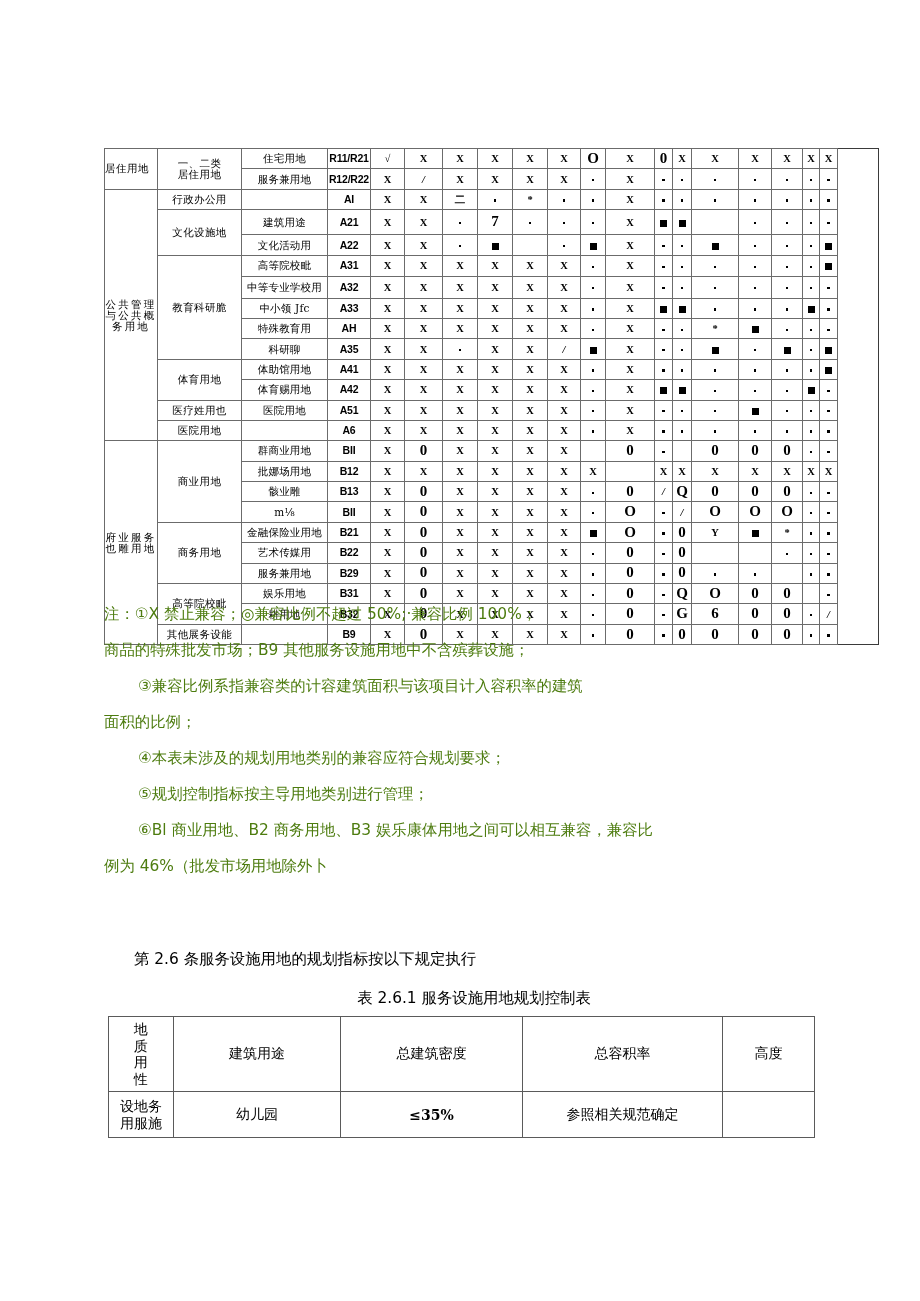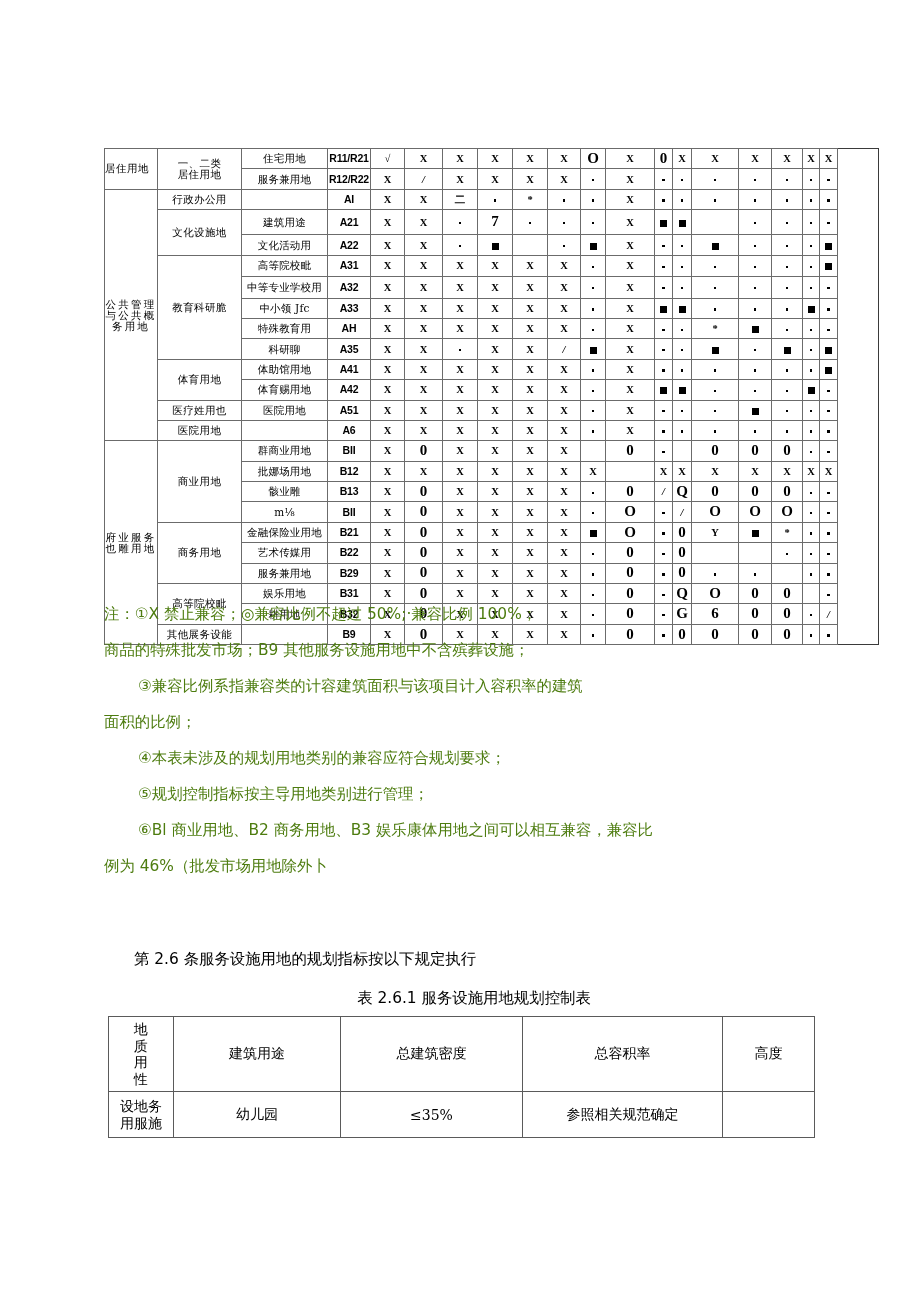--- a/index.html
+++ b/index.html
@@ -154,21 +154,21 @@
   td.vstack {
     text-align: left;
     padding: 3px 2px 3px 4px;
     line-height: 1.18;
     font-size: 13.5px;
     letter-spacing: 0.5px;
   }
   td.vstack span { display: block; }
   td.vpair { text-align:left; padding:3px 2px 3px 4px; line-height:1.18; font-size:13.5px;}
   td.vpair span { display:block; }
-  .bold-num { font-family: "Liberation Serif", serif; font-weight: normal; }
+  .bold-num { font-family: "Liberation Serif", serif; font-weight: bold; }
 </style>
 </head>
 <body>
 
 <div class="page">
 
   <div class="compat-wrap">
     <table class="compat">
       <colgroup>
         <col style="width:53px">

